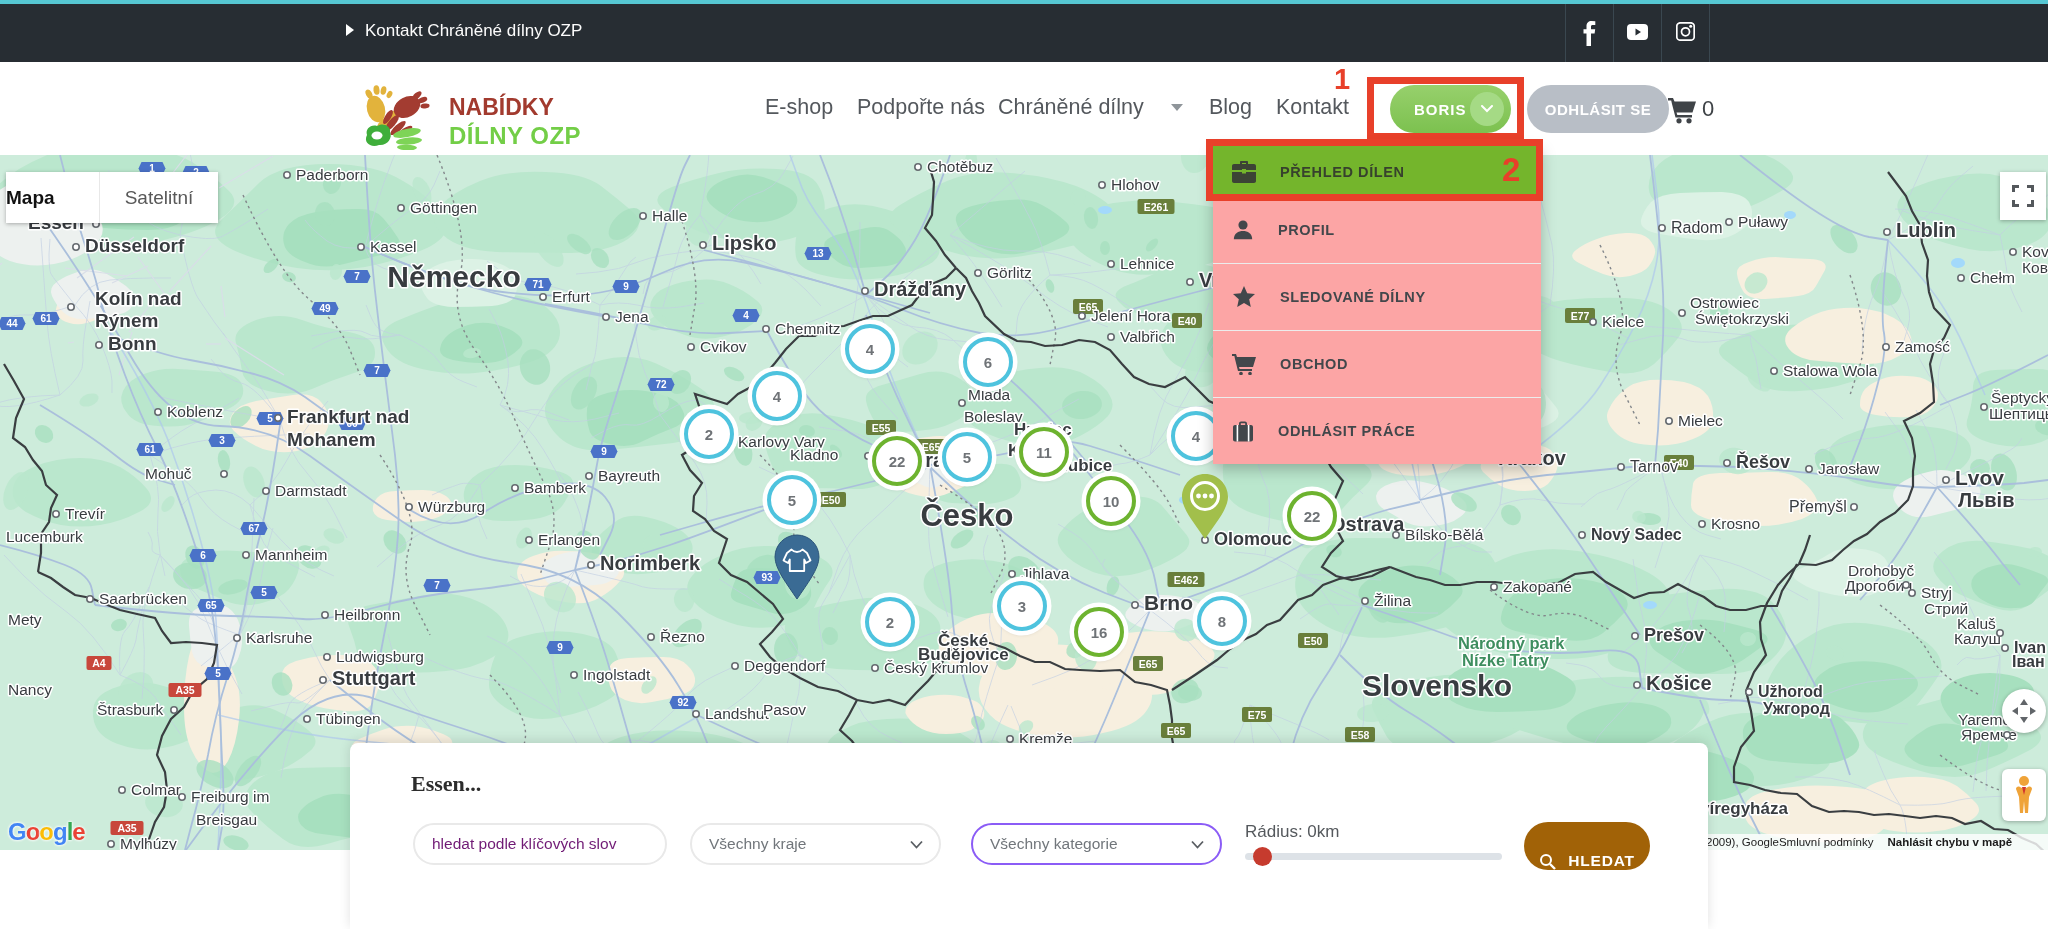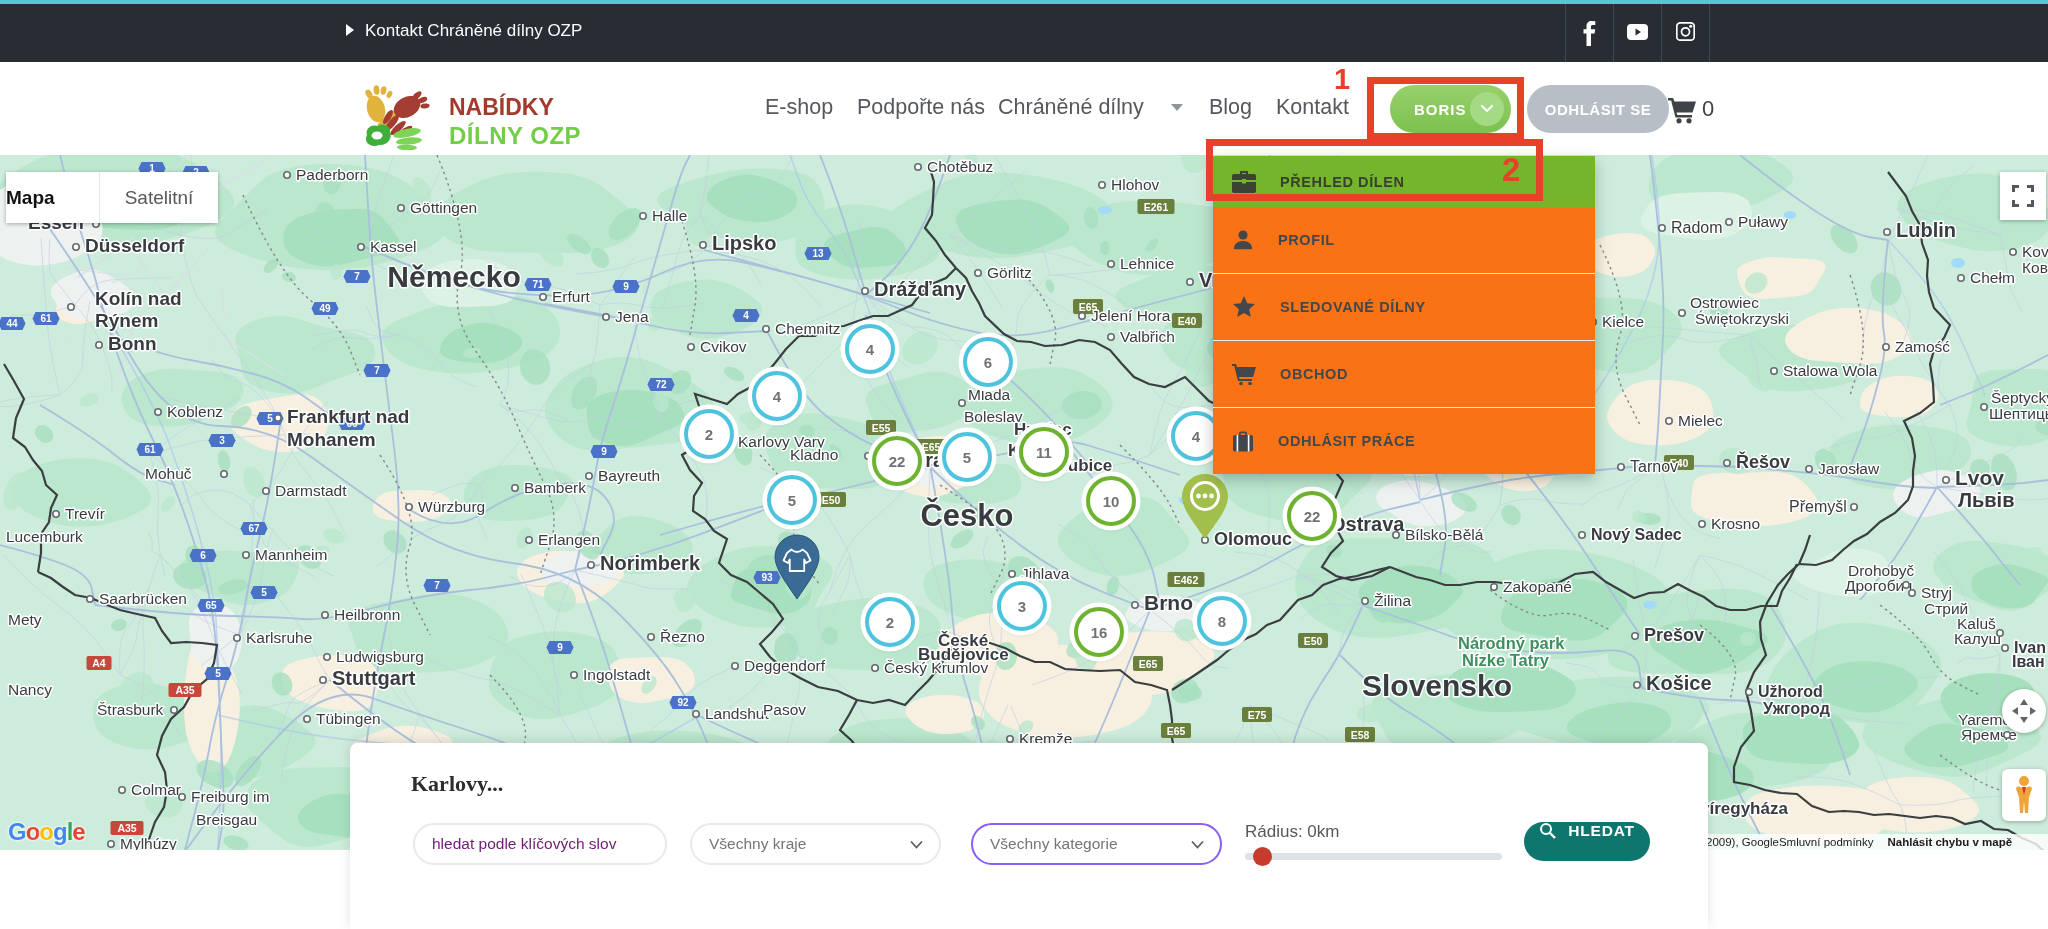--- a/index.html
+++ b/index.html
@@ -1035,32 +1035,32 @@
 </div>
 <div style="position:absolute;left:1706px;top:679px;height:16px;right:0;background:rgba(255,255,255,.8);font-family:'Liberation Sans',sans-serif;font-size:11.5px;color:#1b1b1b;display:flex;align-items:center;white-space:nowrap">
 <span style="">2009), Google</span>
 <span style="margin-right:14px">Smluvní podmínky</span>
 <span style="font-weight:700">Nahlásit chybu v mapě</span>
 </div>
 
 </div>
 
 <div style="position:absolute;left:350px;top:743px;width:1358px;height:186px;background:#fff;border-radius:8px 8px 0 0;box-shadow:0 -2px 12px rgba(0,0,0,.12);z-index:20">
-  <div style="position:absolute;left:61px;top:28px;font-family:'Liberation Serif',serif;font-size:22px;font-weight:700;color:#2c2c2c">Karlovy...</div>
+  <div style="position:absolute;left:61px;top:28px;font-family:'Liberation Serif',serif;font-size:22px;font-weight:700;color:#2c2c2c">Essen...</div>
   <div style="position:absolute;left:63px;top:80px;width:254px;height:42px;border:2px solid #e9e9e9;border-radius:22px;box-sizing:border-box;display:flex;align-items:center;padding-left:17px;font-size:15.5px;color:#701a75">hledat podle klíčových slov</div>
   <div style="position:absolute;left:340px;top:80px;width:251px;height:42px;border:2px solid #e9e9e9;border-radius:22px;box-sizing:border-box;display:flex;align-items:center;padding-left:17px;font-size:15.5px;color:#71767b">Všechny kraje<svg style="position:absolute;right:16px;top:15px" width="13" height="9" viewBox="0 0 13 9">
           <path d="M1,1.5 L6.5,7.5 L12,1.5" stroke="#5a5e63" stroke-width="1.8" fill="none"></path>
         </svg></div>
   <div style="position:absolute;left:621px;top:80px;width:251px;height:42px;border:2px solid #8b5cf6;border-radius:22px;box-sizing:border-box;display:flex;align-items:center;padding-left:17px;font-size:15.5px;color:#71767b">Všechny kategorie<svg style="position:absolute;right:16px;top:15px" width="13" height="9" viewBox="0 0 13 9">
           <path d="M1,1.5 L6.5,7.5 L12,1.5" stroke="#5a5e63" stroke-width="1.8" fill="none"></path>
         </svg></div>
   <div style="position:absolute;left:895px;top:79px;font-size:17px;color:#55595d">Rádius: 0km</div>
   <div style="position:absolute;left:895px;top:110px;width:257px;height:7px;background:#dde2e7;border-radius:4px"></div>
   <div style="position:absolute;left:903px;top:104px;width:19px;height:19px;background:#c63b2e;border-radius:50%"></div>
-  <div style="position:absolute;left:1174px;top:79px;width:126px;height:39px;background:#0f766e;border-radius:24px;display:flex;align-items:flex-start;justify-content:center;color:#fff;font-size:15.5px;font-weight:700;letter-spacing:.8px">
+  <div style="position:absolute;left:1174px;top:79px;width:126px;height:48px;background:#a16207;border-radius:24px;display:flex;align-items:flex-end;justify-content:center;color:#fff;font-size:15.5px;font-weight:700;letter-spacing:.8px">
     <svg width="17" height="17" viewBox="0 0 17 17" style="margin-right:12px">
           <circle cx="7" cy="7" r="5" fill="none" stroke="#fff" stroke-width="2"></circle>
           <line x1="11" y1="11" x2="16" y2="16" stroke="#fff" stroke-width="2.4"></line>
         </svg>HLEDAT</div>
 </div>
 
 <div style="position:absolute;left:0;top:0;width:2048px;height:4px;background:#56c7d3"></div>
 <div style="position:absolute;left:0;top:4px;width:2048px;height:58px;background:#272d33">
   <div style="position:absolute;left:346px;top:19px;width:0;height:0;border-left:8px solid #fff;border-top:6px solid transparent;border-bottom:6px solid transparent;margin-top:1px"></div>
   <div style="position:absolute;left:365px;top:17px;font-size:17px;color:#fcfcfc">Kontakt Chráněné dílny OZP</div>
@@ -1133,21 +1133,21 @@
   <div style="position:absolute;left:1334px;top:1px;font-size:29px;font-weight:700;color:#e8402a;z-index:7">1</div>
   <div style="position:absolute;left:1527px;top:23px;width:142px;height:48px;border-radius:24px;background:#b8bec6;display:flex;align-items:center;justify-content:center;color:#fff;font-weight:700;font-size:15px;letter-spacing:.5px">ODHLÁSIT SE</div>
   <svg style="position:absolute;left:1668px;top:36px" width="28" height="26" viewBox="0 0 28 26" fill="#3f4347">
         <path d="M0,0 L5,0 L6.5,3.5 L28,3.5 L24.5,14.5 L8.5,14.5 L9.3,17 L24,17 L24,19.5 L7.5,19.5 L4,6 L3.2,2.5 L0,2.5 Z"></path>
         <circle cx="11" cy="22.8" r="2.6"></circle>
         <circle cx="21" cy="22.8" r="2.6"></circle>
       </svg>
   <div style="position:absolute;left:1702px;top:34px;font-size:22px;color:#3f4347">0</div>
 </div>
 
-<div style="position:absolute;left:1213px;top:156px;width:382px;background:#f97316;box-shadow:0 5px 14px rgba(0,0,0,.25);z-index:30">
+<div style="position:absolute;left:1213px;top:146px;width:328px;background:#fca5a5;box-shadow:0 5px 14px rgba(0,0,0,.25);z-index:30">
 <div style="height:51px;background:#74b52c;display:flex;align-items:center">
   <svg style="margin-left:19px" width="24" height="22" viewBox="0 0 24 22" fill="#3c4335">
           <path d="M8,3 L8,1 C8,0.4 8.4,0 9,0 L15,0 C15.6,0 16,0.4 16,1 L16,3 L22,3 C23.1,3 24,3.9 24,5 L24,9 L14,9 L14,8 L10,8 L10,9 L0,9 L0,5 C0,3.9 0.9,3 2,3 Z M10,2 L10,3 L14,3 L14,2 Z M0,11 L10,11 L10,12.5 L14,12.5 L14,11 L24,11 L24,20 C24,21.1 23.1,22 22,22 L2,22 C0.9,22 0,21.1 0,20 Z"></path>
         </svg>
   <span style="margin-left:24px;font-size:14.5px;font-weight:700;letter-spacing:.6px;color:#37412d">PŘEHLED DÍLEN</span>
 </div>
 <div class="mi" style="border-top:none">
         <svg width="22" height="22" viewBox="0 0 24 24" fill="#42474b">
           <circle cx="12" cy="6.5" r="5"></circle>
           <path d="M2,22 C2,15.5 7,13 12,13 C17,13 22,15.5 22,22 Z"></path>

